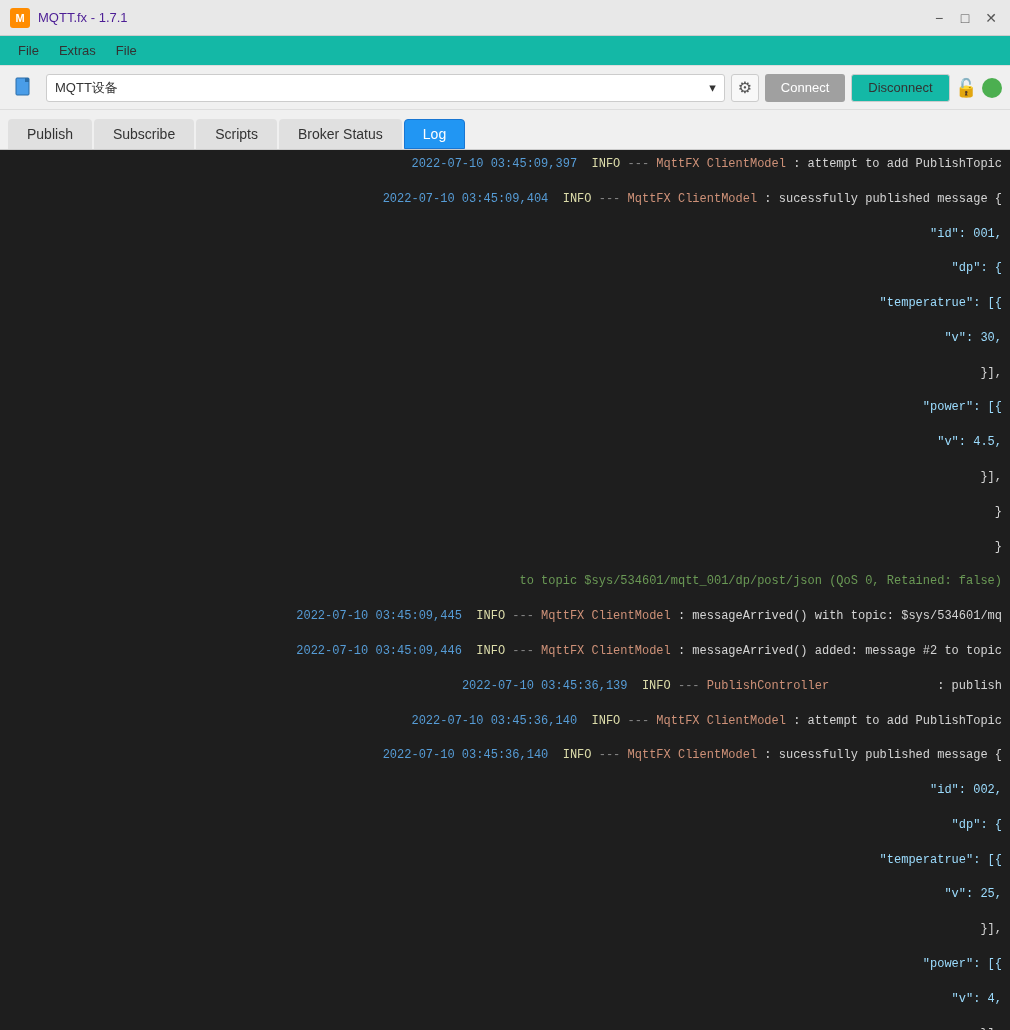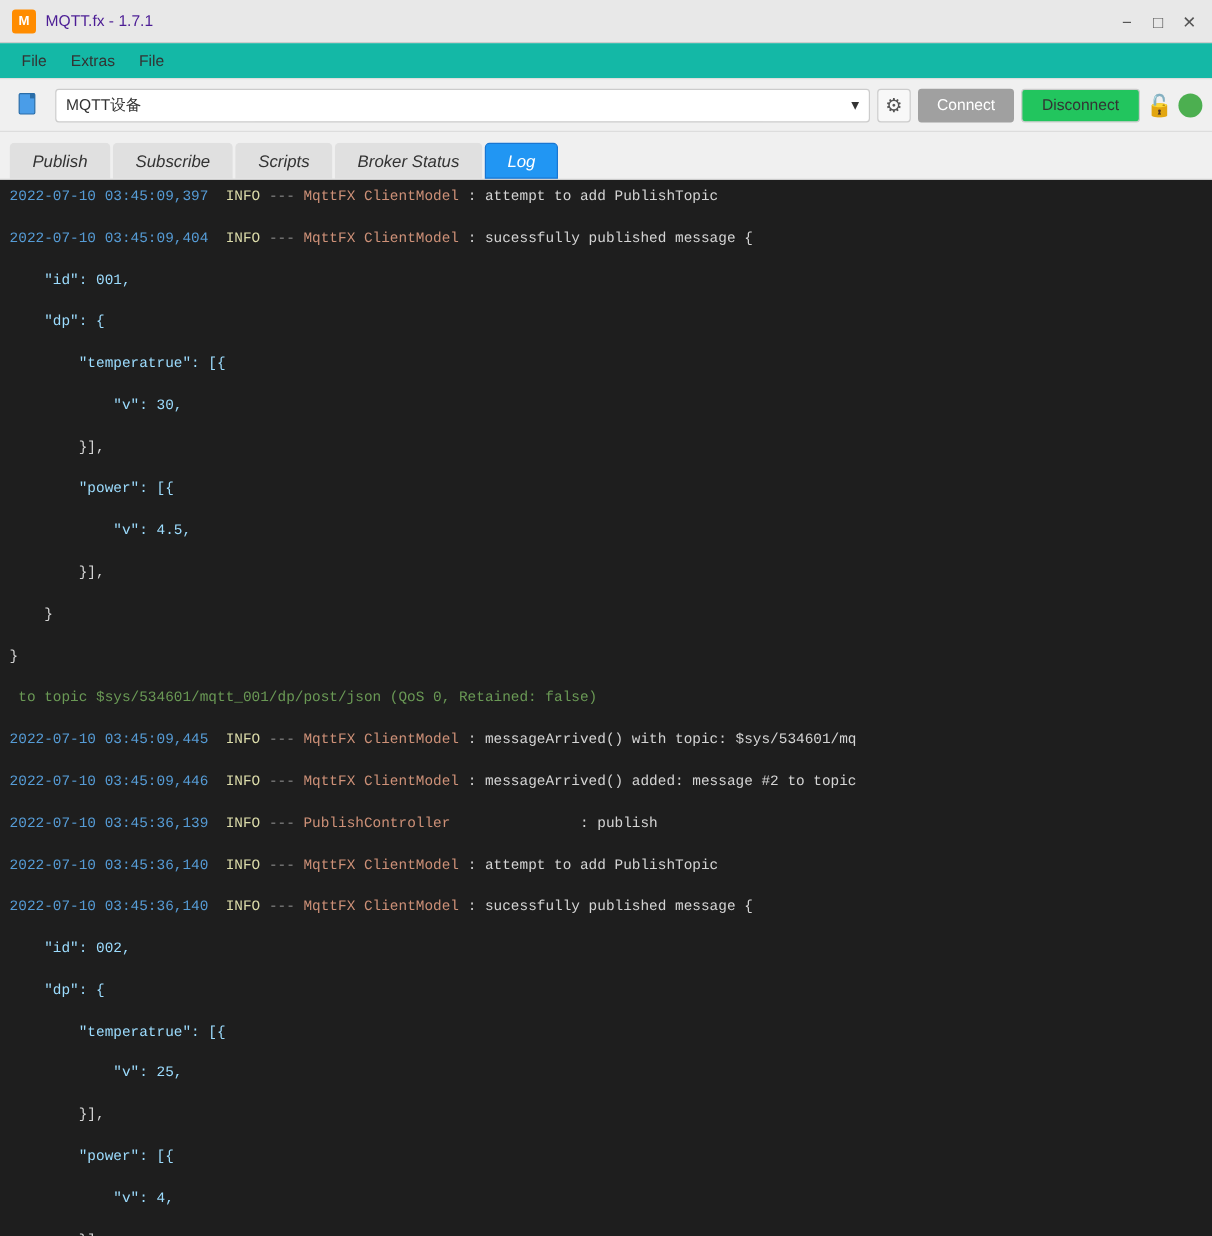--- a/index.html
+++ b/index.html
@@ -127,21 +127,21 @@
       background: #a0a0a0;
       color: white;
       border: none;
       border-radius: 3px;
       font-size: 13px;
       cursor: pointer;
     }
     .btn-disconnect {
       height: 28px;
       padding: 0 16px;
-      background: #22c55e;
+      background: #14b8a6;
       color: #333;
       border: 1px solid #ccc;
       border-radius: 3px;
       font-size: 13px;
       cursor: pointer;
     }
     .toolbar-status {
       display: flex;
       align-items: center;
       gap: 4px;
@@ -166,21 +166,20 @@
     }
     .tab {
       padding: 6px 18px;
       font-size: 14px;
       color: #333;
       cursor: pointer;
       border-radius: 4px 4px 0 0;
       border: 1px solid transparent;
       margin-right: 2px;
       background: #e0e0e0;
-      font-style: italic;
     }
     .tab.active {
       background: #2196f3;
       color: white;
       border-color: #1976d2;
     }
 
     
     .log-area {
       background: #1e1e1e;
@@ -199,21 +198,21 @@
       width: 14px;
     }
     .log-area::-webkit-scrollbar-track {
       background: #3c3c3c;
     }
     .log-area::-webkit-scrollbar-thumb {
       background: #666;
       border: 2px solid #3c3c3c;
     }
 
-    .log-line { display: block; }
+    .log-line { display: block; text-align: right; }
   </style>
 </head>
 <body>
 
 <div class="title-bar">
   <div class="title-bar-icon">M</div>
   <span class="title-bar-text">MQTT.fx - 1.7.1</span>
   <div class="title-bar-controls">
     <button class="title-bar-btn">−</button>
     <button class="title-bar-btn">□</button>

